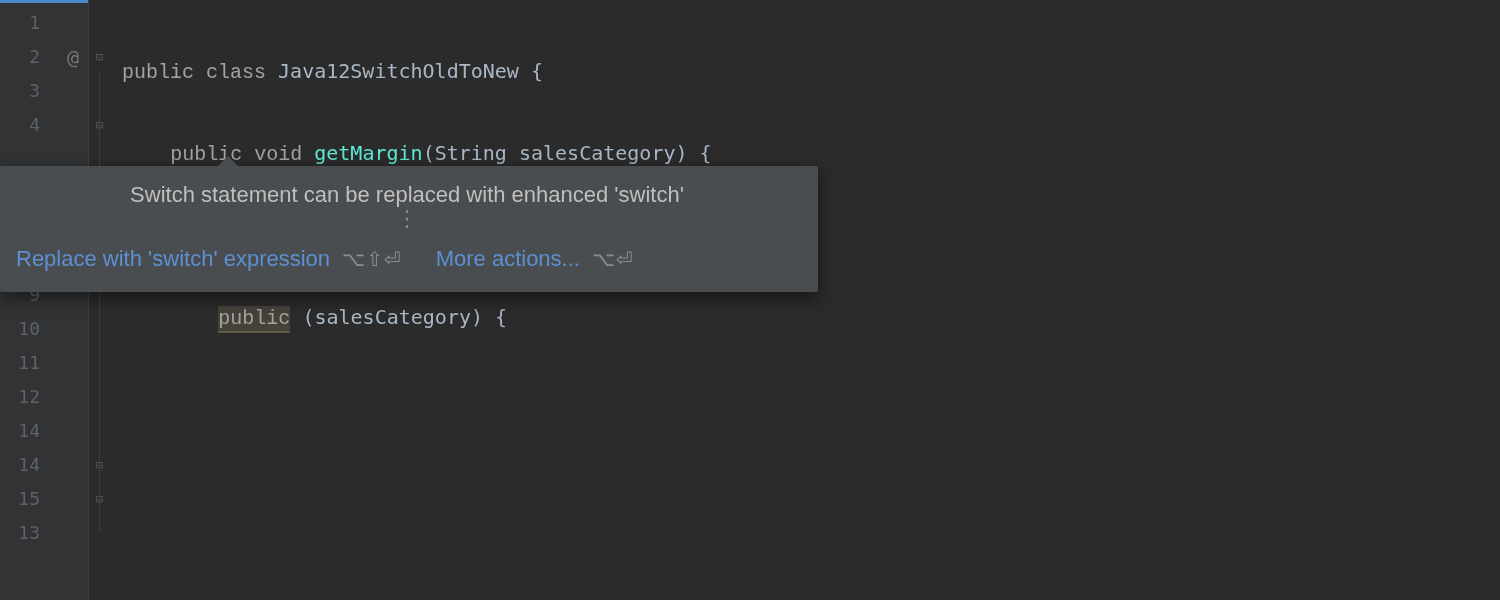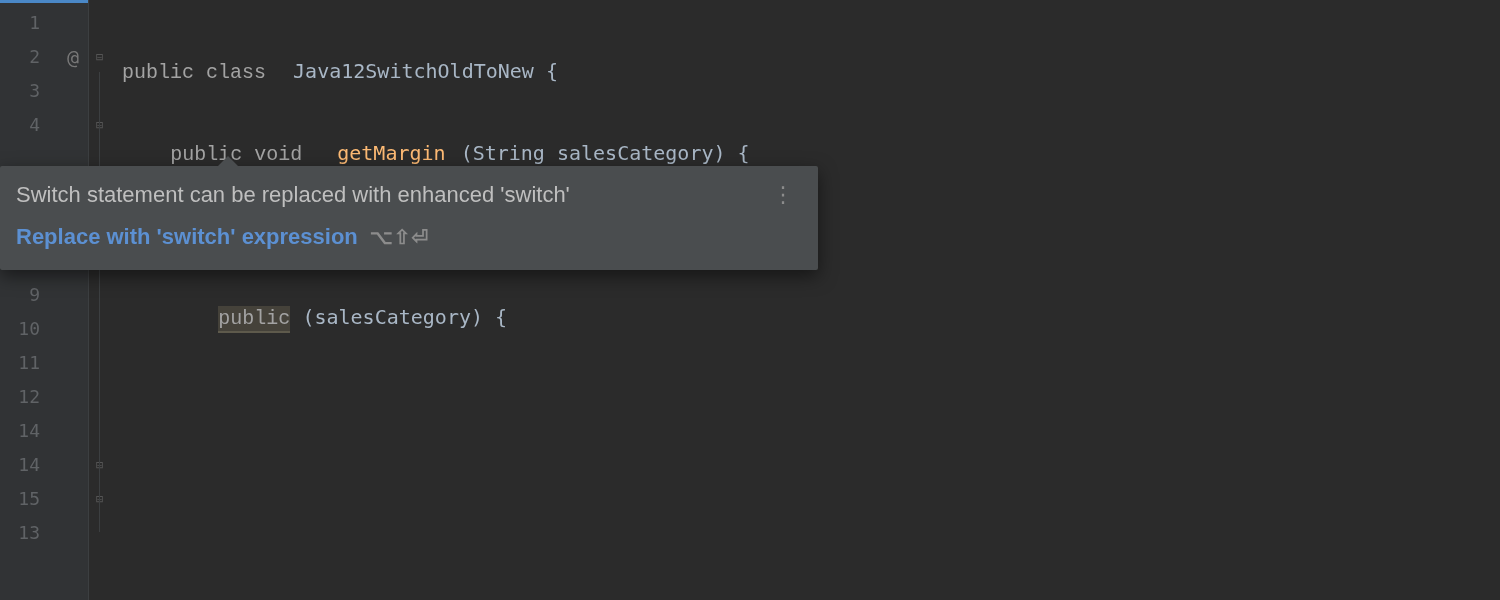--- a/index.html
+++ b/index.html
@@ -71,22 +71,22 @@
     padding-top: 6px;
     padding-left: 12px;
     white-space: pre;
     position: relative;
   }
   .code .line {
     height: 34px;
     line-height: 34px;
   }
   .kw { color: #a3a3a3; font-family: Liberation Mono, monospace; }
-  .idf { color: #a9b7c6; margin-left: 15px; }
-  .method { color: #fdba74; margin-left: 23px; }
+  .idf { color: #a9b7c6; }
+  .method { color: #5eead4; }
   .hl-switch {
     background: #45423a;
     border-bottom: 2px solid #5e5a4c;
     padding: 1px 0;
   }
   .tooltip {
     position: absolute;
     left: 0;
     top: 166px;
     width: 818px;
@@ -105,34 +105,34 @@
     border-left: 12px solid transparent;
     border-right: 12px solid transparent;
     border-bottom: 12px solid #4a4d4f;
   }
   .tt-head {
     display: flex;
     align-items: center;
     justify-content: space-between;
     padding: 16px 20px 8px 16px;
     color: #bfbfbf;
+    flex-direction: column;
   }
   .tt-actions {
     display: flex;
     align-items: center;
     gap: 34px;
     padding: 8px 20px 20px 16px;
   }
   .tt-link {
     color: #5c90d2;
     cursor: pointer;
     display: flex;
     align-items: center;
     gap: 12px;
-    font-weight: bold;
   }
   .tt-shortcut {
     color: #8c8c8c;
     font-size: 20px;
     letter-spacing: 1px;
   }
   .more-icon {
     color: #8c8c8c;
     font-size: 22px;
     line-height: 1;
@@ -222,14 +222,18 @@
   <div class="tt-arrow"></div>
   <div class="tt-head">
     <span>Switch statement can be replaced with enhanced 'switch'</span>
     <span class="more-icon">⋮</span>
   </div>
   <div class="tt-actions">
     <span class="tt-link">
       <span>Replace with 'switch' expression</span>
       <span class="tt-shortcut">⌥⇧⏎</span>
     </span>
+    <span class="tt-link">
+      <span>More actions...</span>
+      <span class="tt-shortcut">⌥⏎</span>
+    </span>
   </div>
 </div>
 
 </body></html>

